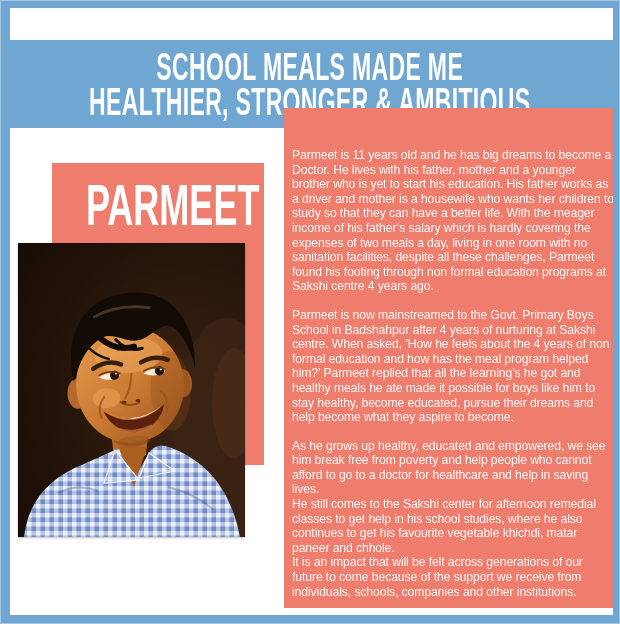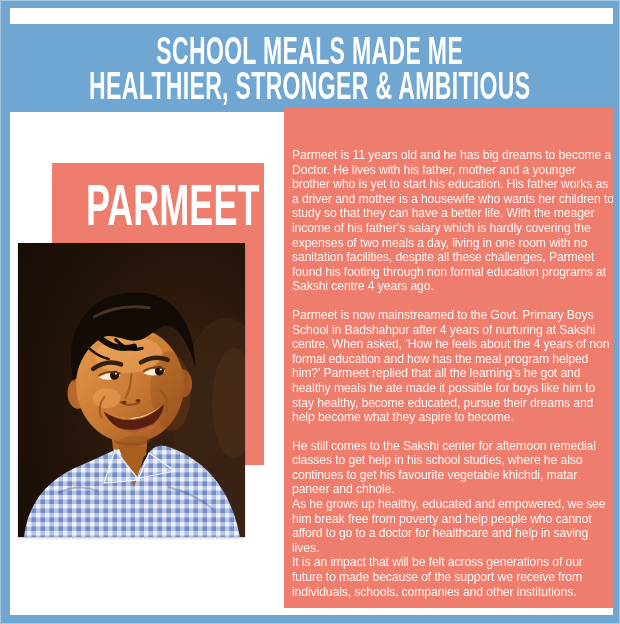--- a/index.html
+++ b/index.html
@@ -7,21 +7,21 @@
     position: relative;
     width: 620px;
     height: 624px;
     background: #ffffff;
     overflow: hidden;
     font-family: "Liberation Sans", sans-serif;
   }
   
   .header-band {
     position: absolute;
-    left: 0; right: 0; top: 24px; height: 88px;
+    left: 0; right: 0; top: 40px; height: 88px;
     background: #6FA6D2;
     display: flex;
     flex-direction: column;
     align-items: center;
     justify-content: center;
     z-index: 1;
   }
   .title-line {
     color: #ffffff;
     font-weight: 700;
@@ -195,20 +195,20 @@
       <path d="M 97 207 L 121 237 L 86 240 Z" fill="url(#check)" stroke="#f2f5fa" stroke-width="1.2"></path>
       <path d="M 131 210 L 121 235 L 157 228 Z" fill="url(#check)" stroke="#f2f5fa" stroke-width="1.2"></path>
       <path d="M 40 250 Q 60 240 80 248" stroke="#3d5390" stroke-width="2" fill="none" opacity="0.35"></path>
       <path d="M 150 244 Q 175 250 195 266" stroke="#3d5390" stroke-width="2" fill="none" opacity="0.35"></path>
     </svg>
   </div>
 
   <div class="story-panel">
     <p class="gap">Parmeet is 11 years old and he has big dreams to become a Doctor. He lives with his father, mother and a younger brother who is yet to start his education. His father works as a driver and mother is a housewife who wants her children to study so that they can have a better life. With the meager income of his father’s salary which is hardly covering the expenses of two meals a day, living in one room with no sanitation facilities, despite all these challenges, Parmeet found his footing through non formal education programs at Sakshi centre 4 years ago.</p>
     <p class="gap">Parmeet is now mainstreamed to the Govt. Primary Boys School in Badshahpur after 4 years of nurturing at Sakshi centre. When asked, ’How he feels about the 4 years of non formal education and how has the meal program helped him?’ Parmeet replied that all the learning’s he got and healthy meals he ate made it possible for boys like him to stay healthy, become educated, pursue their dreams and help become what they aspire to become.</p>
+    <p>As he grows up healthy, educated and empowered, we see him break free from poverty and help people who cannot afford to go to a doctor for healthcare and help in saving lives.</p>
     <p>He still comes to the Sakshi center for afternoon remedial classes to get help in his school studies, where he also continues to get his favourite vegetable khichdi, matar paneer and chhole.</p>
-    <p>As he grows up healthy, educated and empowered, we see him break free from poverty and help people who cannot afford to go to a doctor for healthcare and help in saving lives.</p>
-    <p>It is an impact that will be felt across generations of our future to made because of the support we receive from individuals, schools, companies and other institutions.</p>
+    <p>It is an impact that will be felt across generations of our future to come because of the support we receive from individuals, schools, companies and other institutions.</p>
   </div>
 
   <div class="frame"></div>
   <div class="outer-hairline"></div>
 </div>
 
 </body></html>

